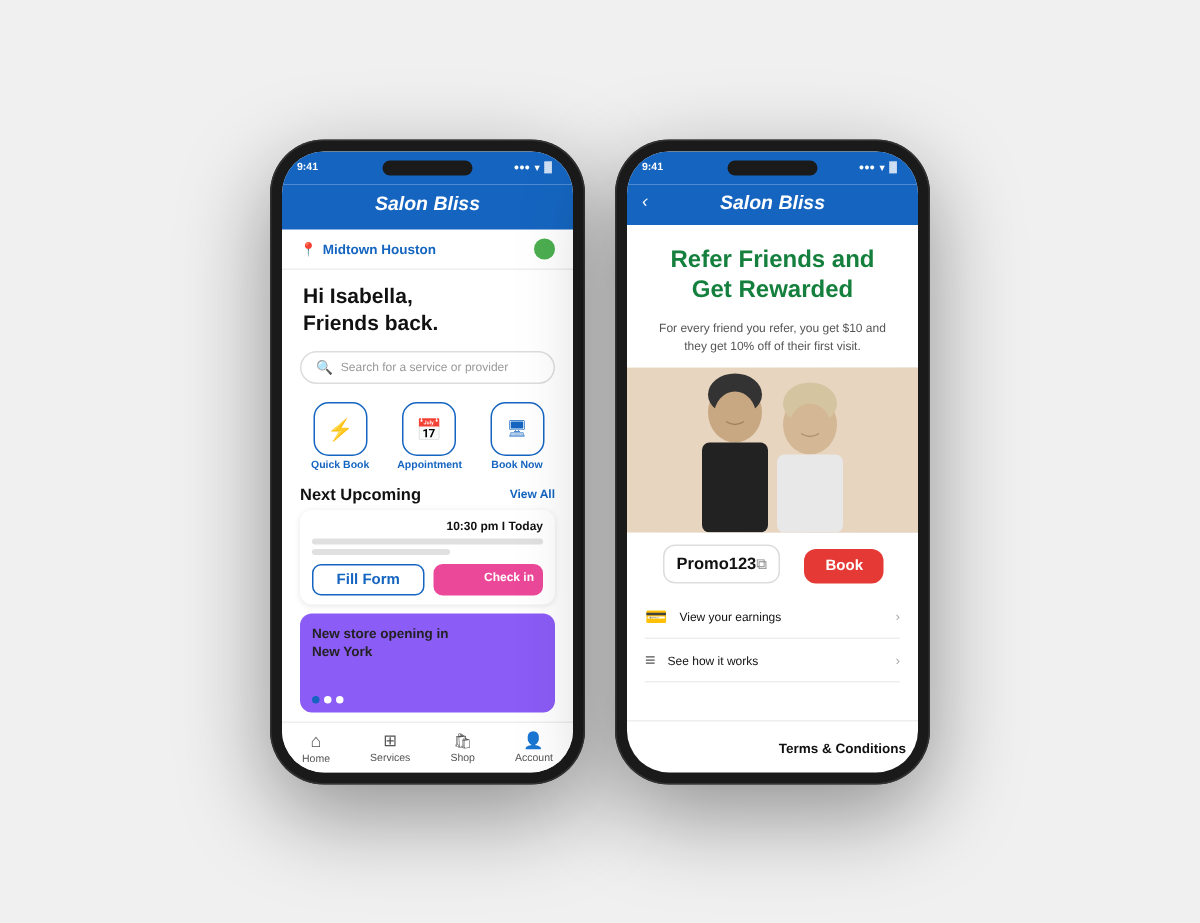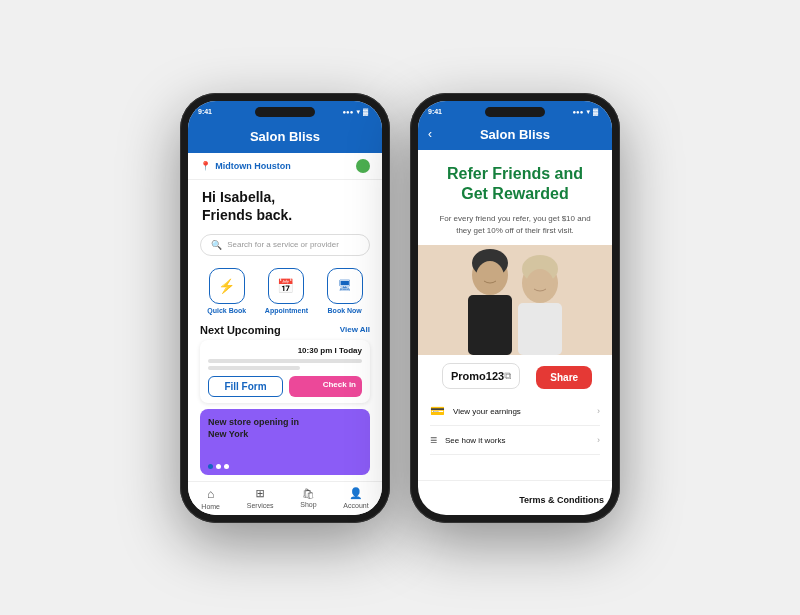--- a/index.html
+++ b/index.html
@@ -65,20 +65,21 @@
       position: relative;
     }
     .status-bar-time { font-weight: 600; font-size: 7px; }
     .status-icons { display: flex; gap: 3px; align-items: center; }
 
     
     .app-header {
       background: #1565c0;
       padding: 4px 12px 8px;
       text-align: center;
+      font-style: italic;
     }
     .app-header-title {
       color: #fff;
       font-size: 13px;
       font-weight: 700;
     }
     .app-body {
       flex: 1;
       overflow: hidden;
       display: flex;
@@ -534,21 +535,21 @@
             <path d="M74 36 Q80 40 86 36" stroke="#a0805a" stroke-width="1" fill="none"></path>
             <path d="M124 44 Q130 48 136 44" stroke="#b09070" stroke-width="1" fill="none"></path>
           </svg>
         </div>
 
         <div class="promo-code-section">
           <div class="promo-code-box">
             <span class="promo-code-value">Promo123</span>
             <span class="copy-icon">⧉</span>
           </div>
-          <button class="share-btn">Share</button>
+          <button class="share-btn">Book</button>
         </div>
 
         <div class="referral-options">
           <div class="referral-option">
             <div class="referral-option-left">
               <span class="option-icon">💳</span>
               <span class="option-label">View your earnings</span>
             </div>
             <span class="option-arrow">›</span>
           </div>

